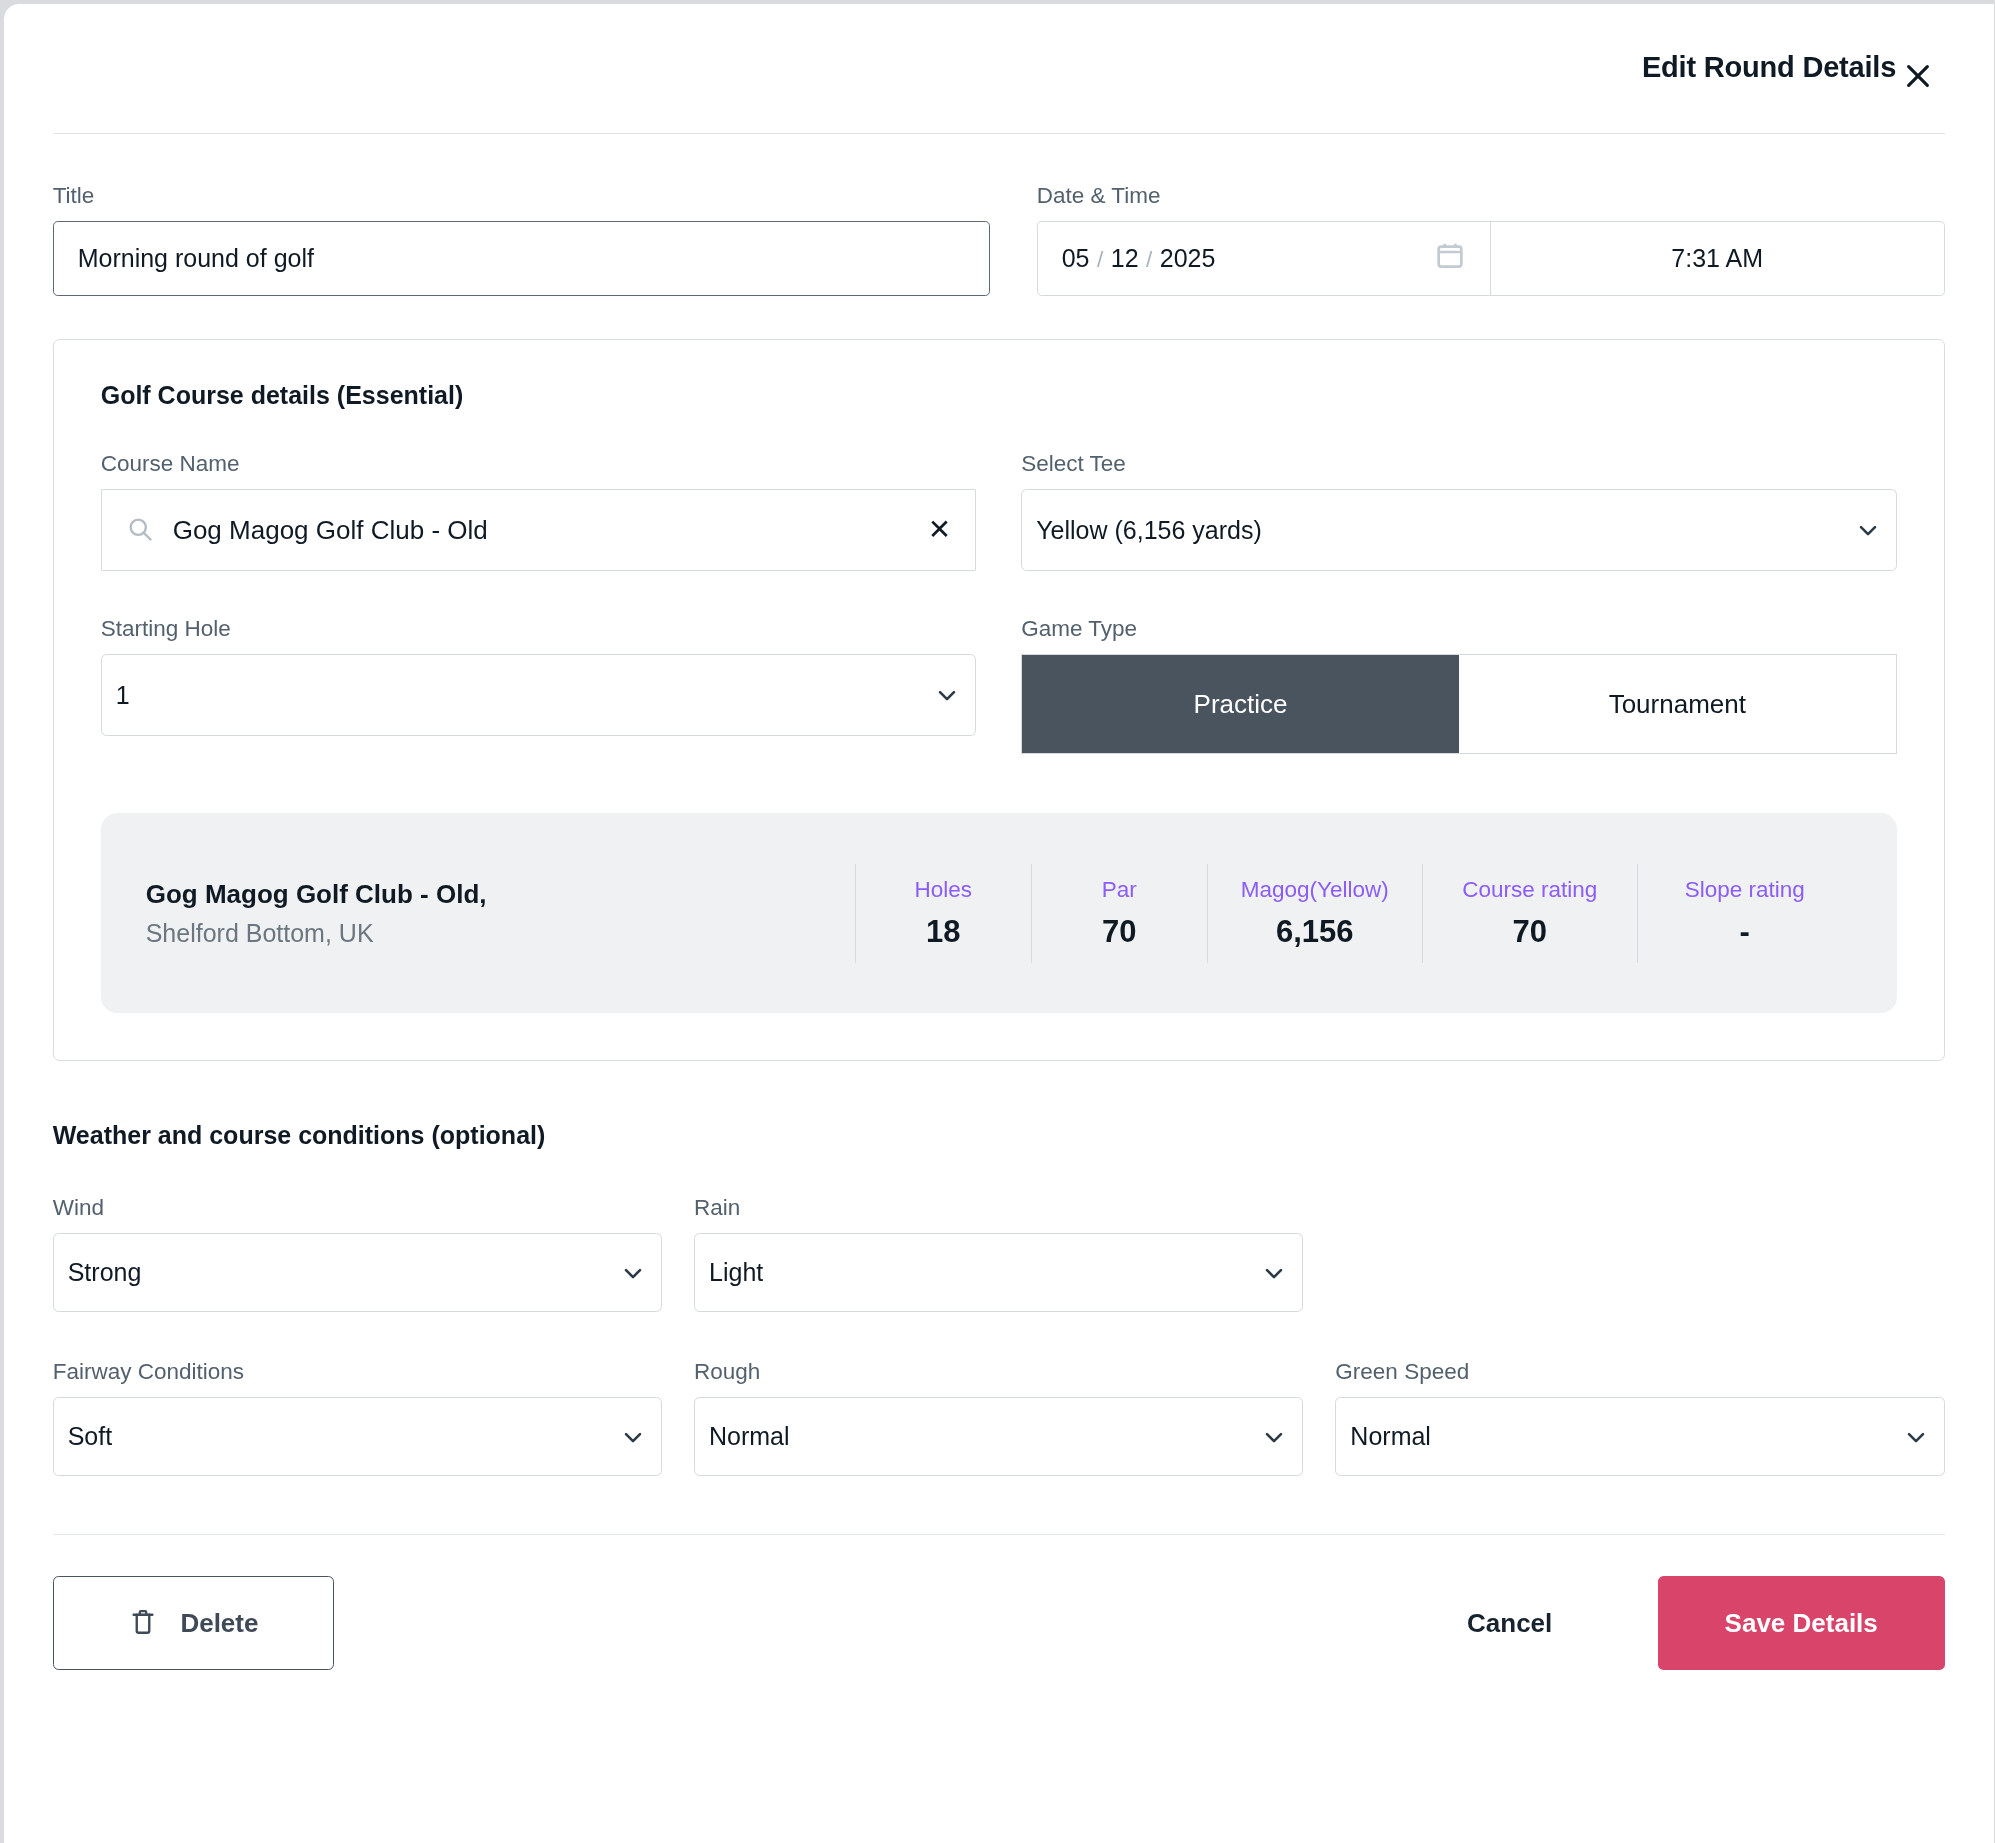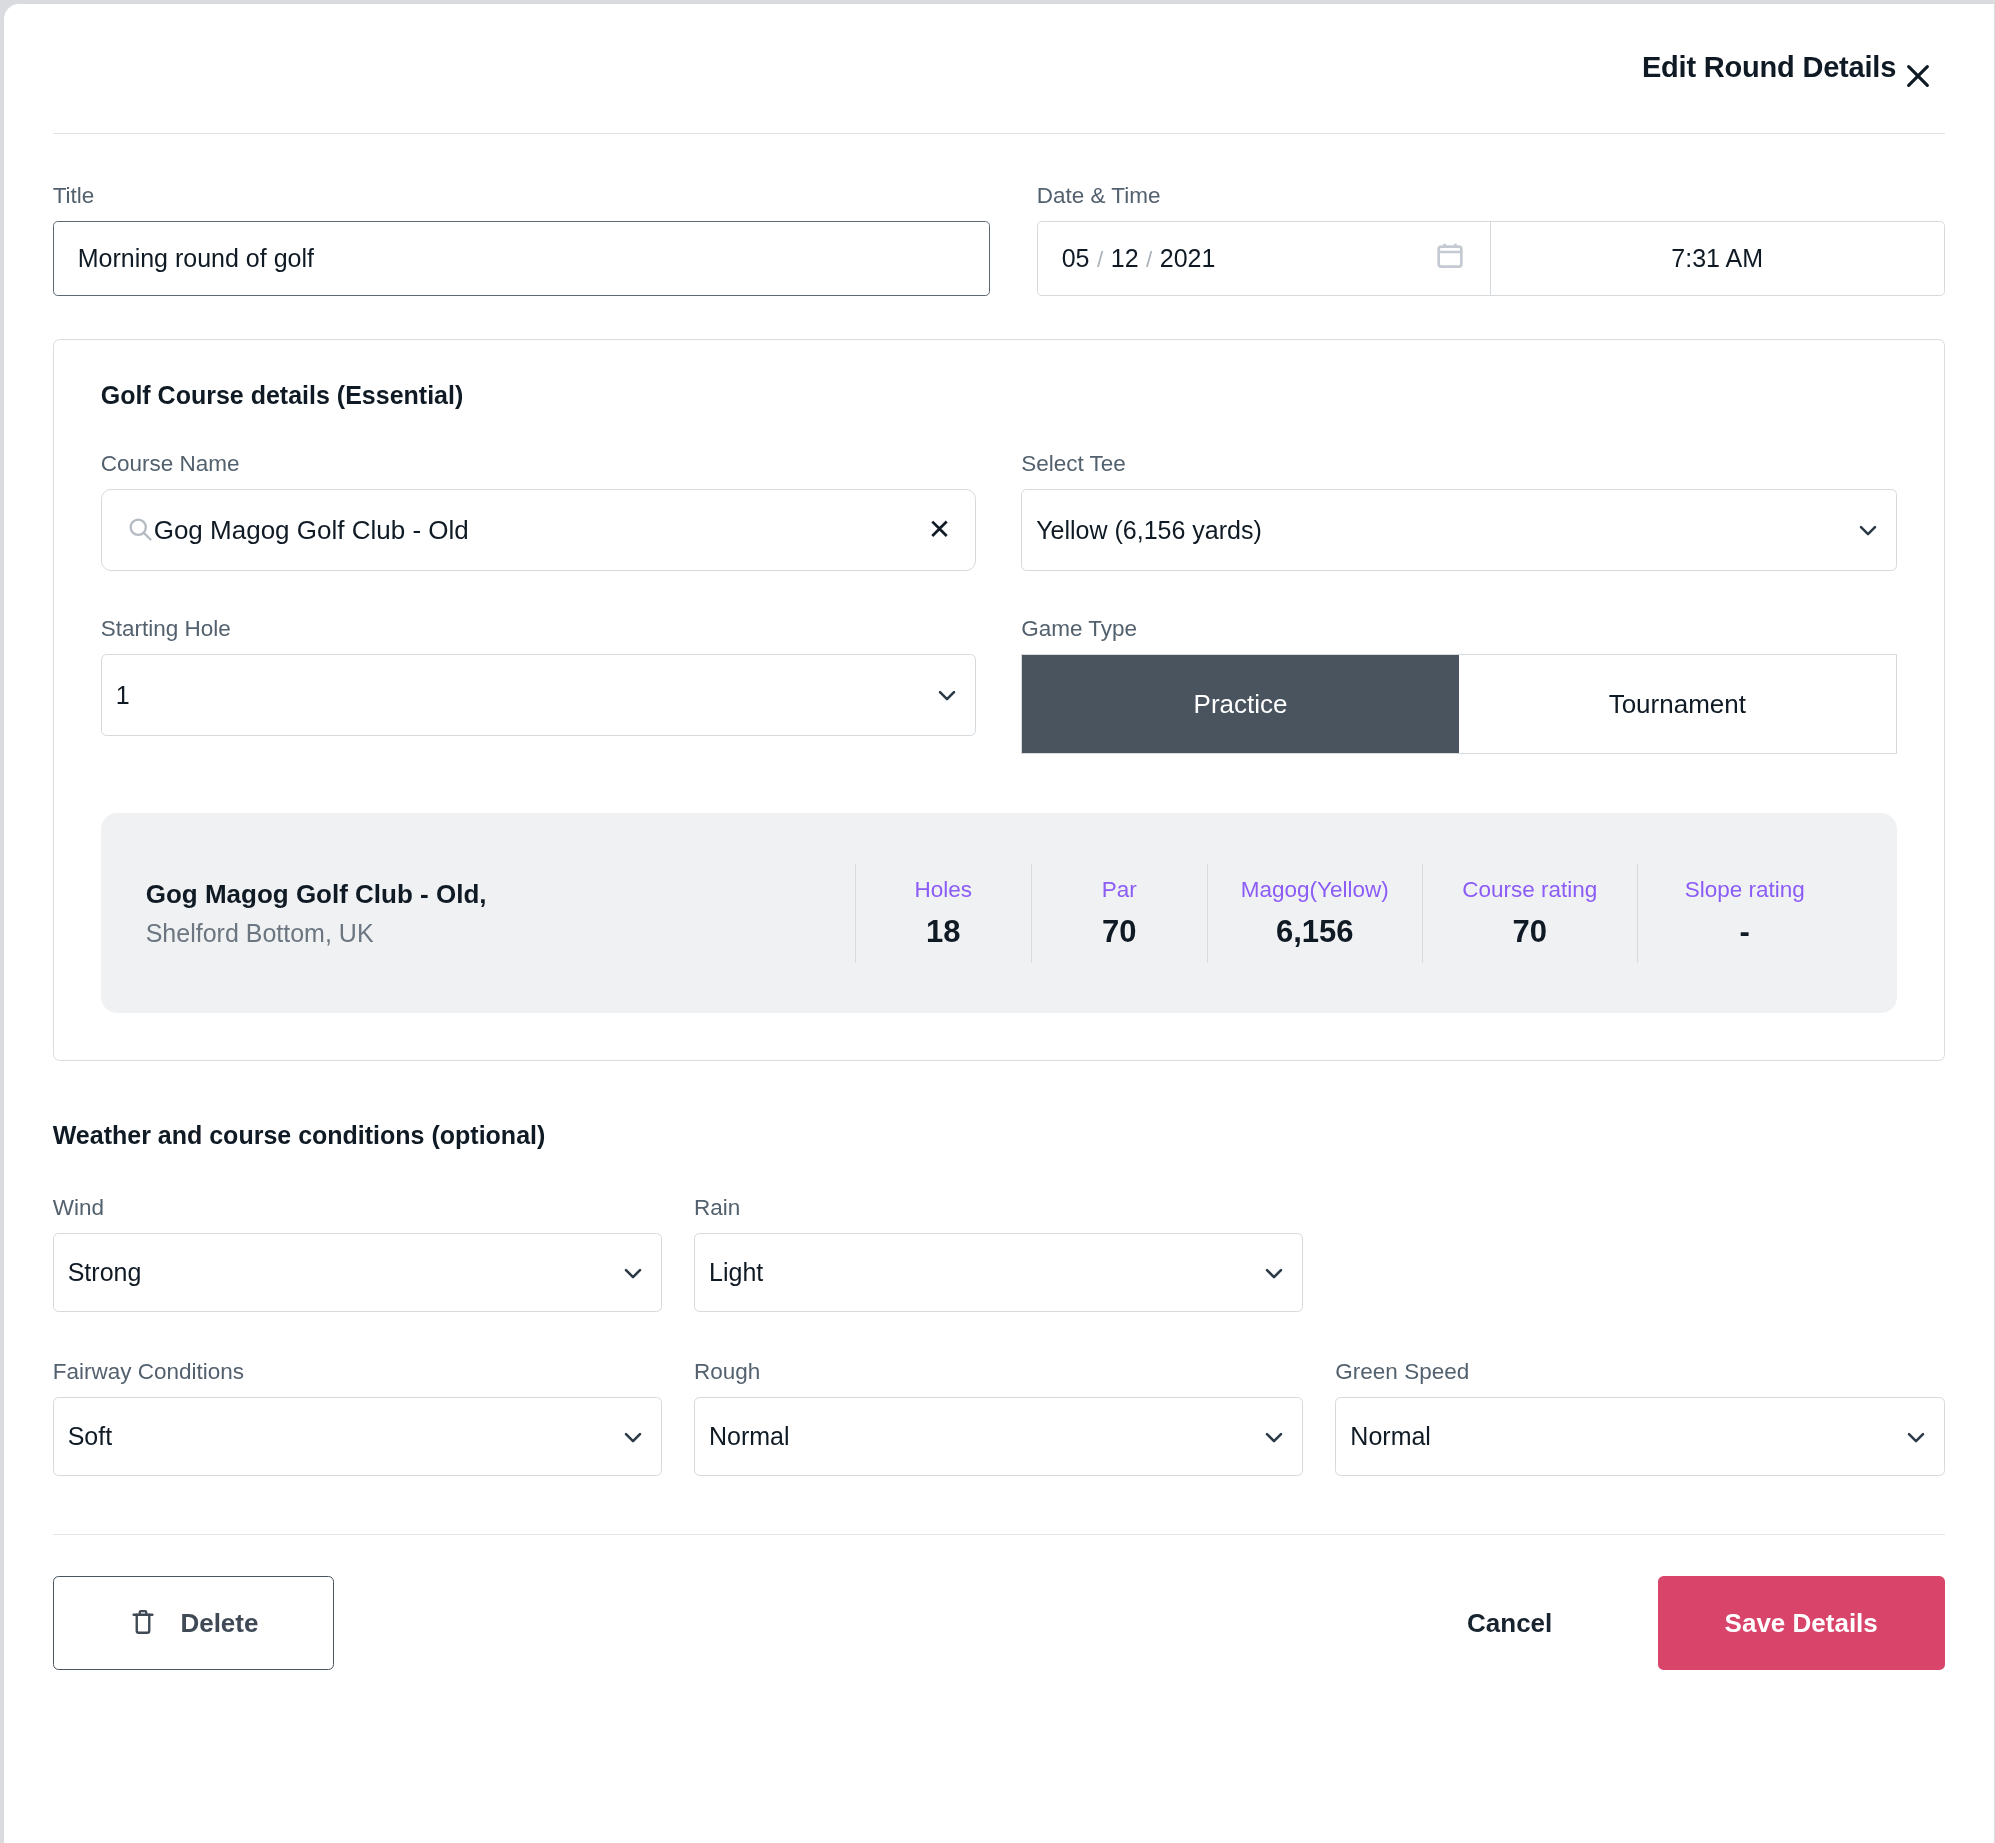--- a/index.html
+++ b/index.html
@@ -145,24 +145,25 @@
   }
   .course-grid {
     display: flex;
     gap: 45px;
   }
   .course-grid > div { flex: 1 1 0; }
 
   .search-field {
     height: 82px;
     border: 0.9px solid #d5dade;
-    border-radius: 10px;
+    border-radius: 1px;
     display: flex;
     align-items: center;
     padding: 0 24px;
+    gap: 19px;
     background: #fff;
   }
   .search-field .val {
     flex: 1;
     font-size: 26px;
     color: #0f1a24;
   }
   .clear-x {
     font-size: 28px;
     color: #111b26;
@@ -340,21 +341,21 @@
     </div>
     <div class="col-datetime">
       <span class="field-label">Date &amp; Time</span>
       <div class="datetime-wrap">
         <div class="date-part">
           <span class="date-nums">
             <span>05</span>
             <span class="date-sep">/</span>
             <span>12</span>
             <span class="date-sep">/</span>
-            <span>2021</span>
+            <span>2025</span>
           </span>
           <span>
             <svg width="32" height="32" viewBox="0 0 24 24" fill="none" stroke="#c4cad1" stroke-width="2">
               <rect x="3.5" y="5" width="17" height="15" rx="2"></rect>
               <line x1="3.5" y1="9" x2="20.5" y2="9"></line>
               <line x1="8" y1="2.8" x2="8" y2="5.6"></line>
               <line x1="16" y1="2.8" x2="16" y2="5.6"></line>
             </svg>
           </span>
         </div>

